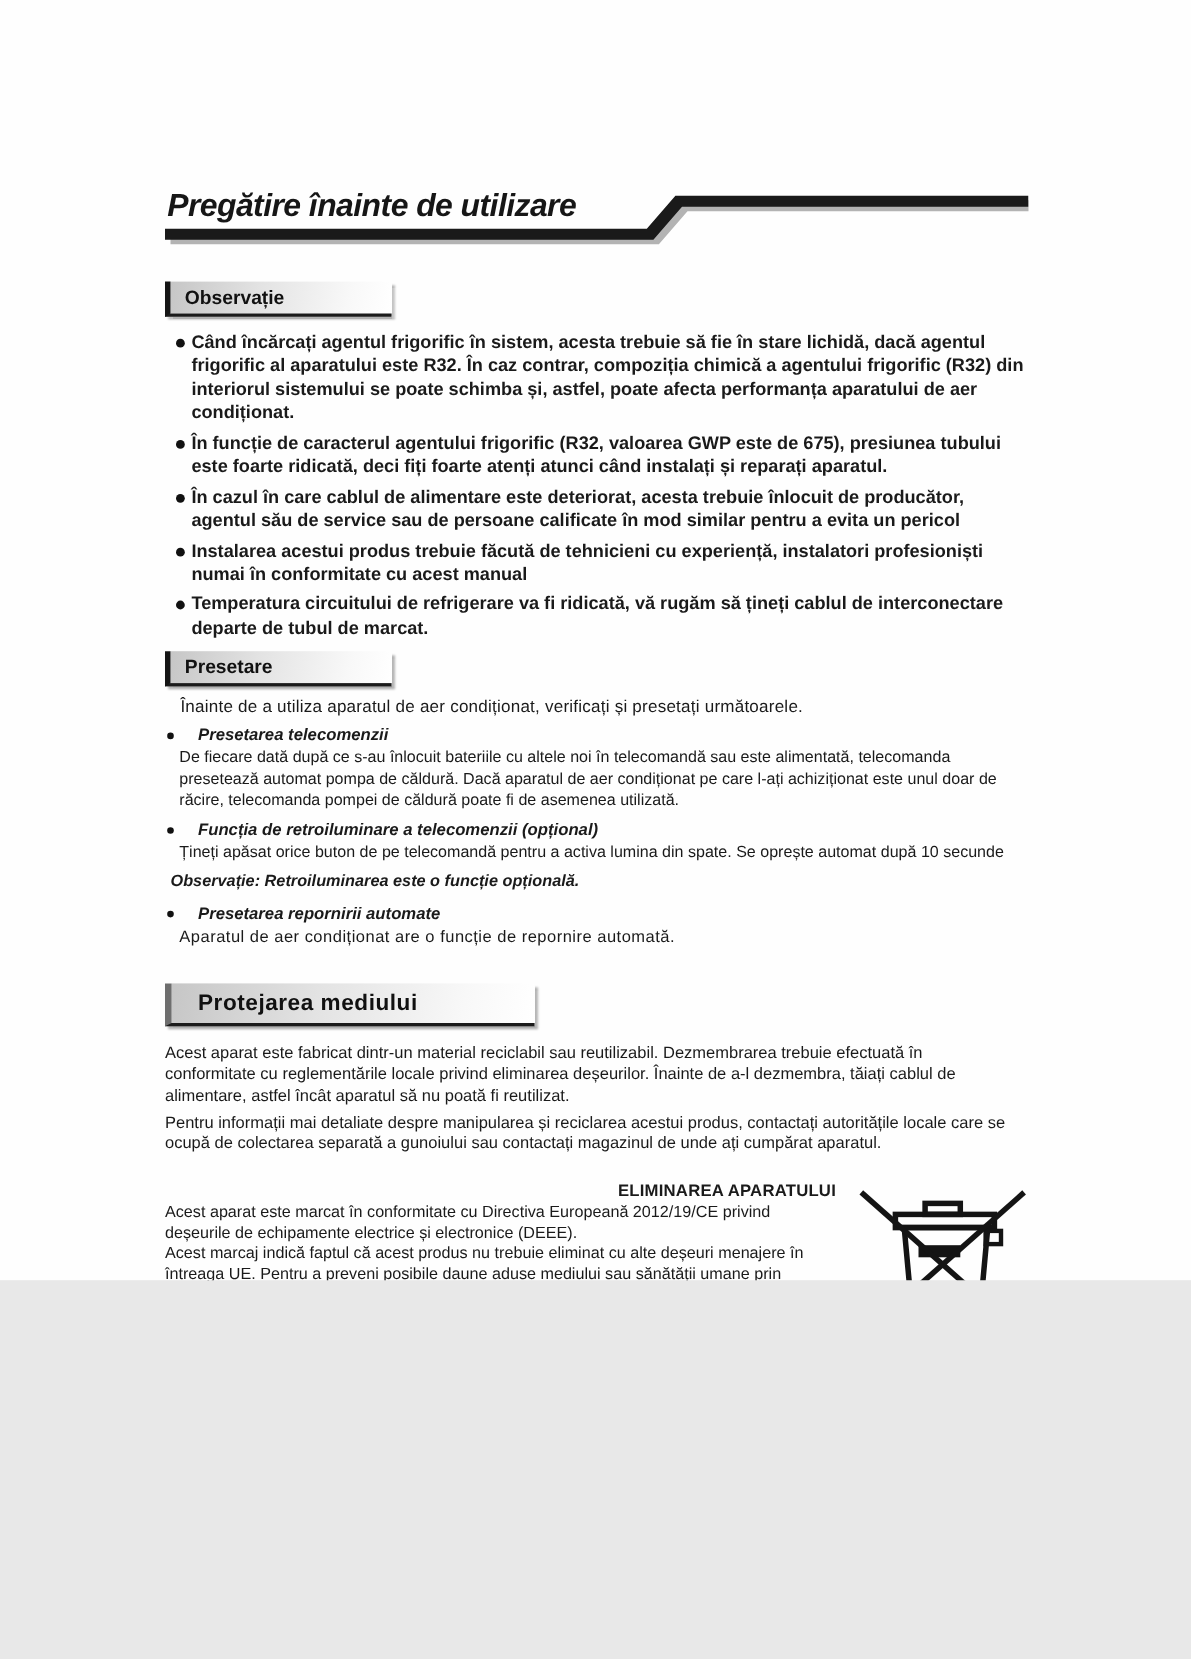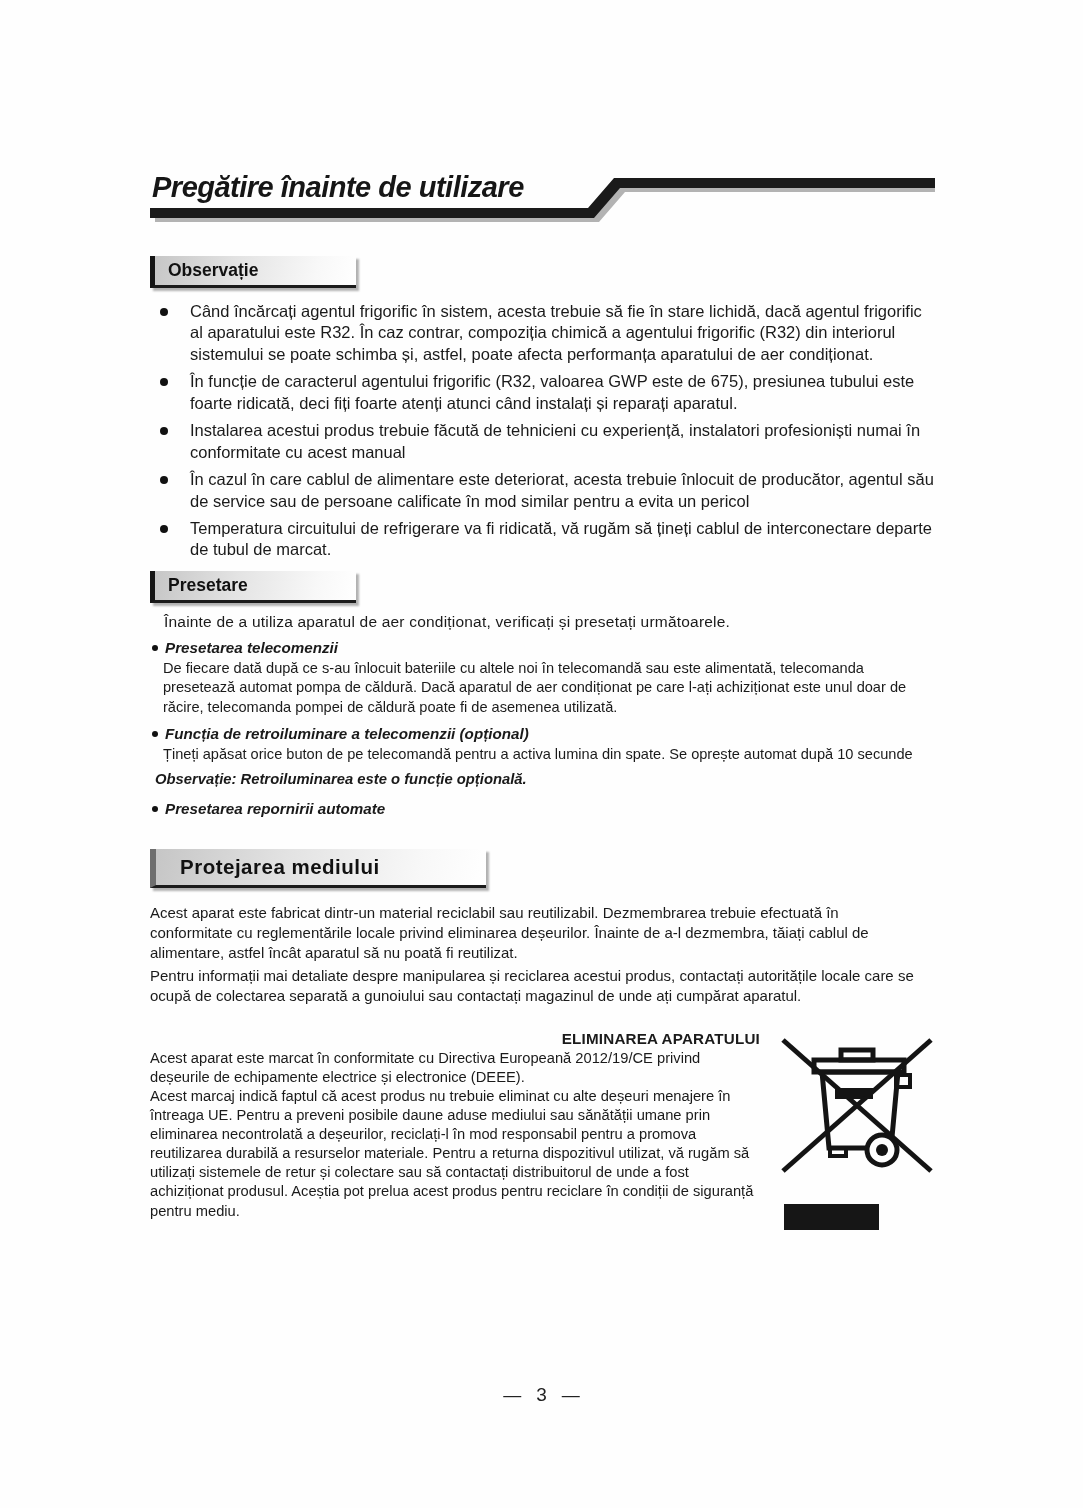--- a/index.html
+++ b/index.html
@@ -1,18 +1,18 @@
 <!DOCTYPE html>
 <html><head>
 <meta charset="utf-8">
 <style>
   * { margin:0; padding:0; box-sizing:border-box; }
   html,body { background:#e8e8e8; }
   .page {
-    position:relative; width:1083px; height:1508px; margin:0 auto;
+    position:relative; width:1083px; height:1164px; margin:0 auto;
     background:#fefefe; color:#1a1a1a; overflow:hidden;
     font-family:"Liberation Sans","DejaVu Sans",sans-serif;
   }
   .content { padding:170px 148px 0 150px; }
 
   
   .title-wrap { position:relative; height:56px; }
   .title-wrap svg { position:absolute; left:0; top:0; }
   .page-title {
     position:absolute; left:2px; top:1px; z-index:2;
@@ -28,29 +28,29 @@
     background:linear-gradient(100deg,#c6c6c6 0%,#e3e3e3 40%,#f8f8f8 80%,#ffffff 100%);
     box-shadow:3px 3px 2px rgba(0,0,0,0.30);
   }
   .sec-h.large {
     width:336px; font-size:20.5px; padding:6px 6px 6px 24px; letter-spacing:0.5px;
     border-left:6px solid #6e6e6e;
   }
 
   
   ul.obs-list { list-style:none; margin:13px 0 0 10px; }
-  ul.obs-list li { display:flex; gap:22px; margin-bottom:6px; font-size:16.5px; line-height:1.30; }
+  ul.obs-list li { display:flex; gap:6px; margin-bottom:6px; font-size:16.5px; line-height:1.30;font-weight:bold; }
   .dot { flex:0 0 auto; width:8px; height:8px; border-radius:50%; background:#111; margin-top:7px; }
   .dot.sm { width:6px; height:6px; margin-top:6px; }
   .obs-text { max-width:772px; }
 
   
   .pres-intro { margin:10px 0 2px 14px; font-size:15.5px; letter-spacing:0.2px; }
   .pres-item { margin-top:8px; }
-  .pres-title-row { display:flex; gap:7px; margin-left:2px; }
+  .pres-title-row { display:flex; gap:22px; margin-left:2px; }
   .pres-title { font-size:15.2px; font-weight:bold; font-style:italic; }
   .pres-body { margin:3px 0 0 13px; font-size:14.6px; line-height:1.33; max-width:790px; }
   .pres-note { margin:7px 0 0 5px; font-size:14.8px; font-weight:bold; font-style:italic; }
   .pres-body.spaced { font-size:15px; letter-spacing:0.45px; }
 
   
   .env-para { margin-top:4px; font-size:15px; line-height:1.31; max-width:768px; }
   .env-para.first { margin-top:15px; }
 
   .disposal { display:flex; margin-top:24px; }
@@ -89,25 +89,25 @@
       <li>
         <span class="dot"></span>
         <span class="obs-text">Când încărcați agentul frigorific în sistem, acesta trebuie să fie în stare lichidă, dacă agentul frigorific al aparatului este R32. În caz contrar, compoziția chimică a agentului frigorific (R32) din interiorul sistemului se poate schimba și, astfel, poate afecta performanța aparatului de aer condiționat.</span>
       </li>
       <li>
         <span class="dot"></span>
         <span class="obs-text">În funcție de caracterul agentului frigorific (R32, valoarea GWP este de 675), presiunea tubului este foarte ridicată, deci fiți foarte atenți atunci când instalați și reparați aparatul.</span>
       </li>
       <li>
         <span class="dot"></span>
-        <span class="obs-text">Instalarea acestui produs trebuie făcută de tehnicieni cu experiență, instalatori profesioniști numai în conformitate cu acest manual</span>
+        <span class="obs-text">În cazul în care cablul de alimentare este deteriorat, acesta trebuie înlocuit de producător, agentul său de service sau de persoane calificate în mod similar pentru a evita un pericol</span>
       </li>
       <li>
         <span class="dot"></span>
-        <span class="obs-text">În cazul în care cablul de alimentare este deteriorat, acesta trebuie înlocuit de producător, agentul său de service sau de persoane calificate în mod similar pentru a evita un pericol</span>
+        <span class="obs-text">Instalarea acestui produs trebuie făcută de tehnicieni cu experiență, instalatori profesioniști numai în conformitate cu acest manual</span>
       </li>
       <li>
         <span class="dot"></span>
         <span class="obs-text">Temperatura circuitului de refrigerare va fi ridicată, vă rugăm să țineți cablul de interconectare departe de tubul de marcat.</span>
       </li>
     </ul>
 
     <h2 class="sec-h" style="margin-top:10px;">Presetare</h2>
     <p class="pres-intro">Înainte de a utiliza aparatul de aer condiționat, verificați și presetați următoarele.</p>
 
@@ -126,20 +126,21 @@
       </div>
       <p class="pres-body">Țineți apăsat orice buton de pe telecomandă pentru a activa lumina din spate. Se oprește automat după 10 secunde</p>
       <p class="pres-note">Observație: Retroiluminarea este o funcție opțională.</p>
     </div>
 
     <div class="pres-item" style="margin-top:13px;">
       <div class="pres-title-row">
         <span class="dot sm"></span>
         <span class="pres-title">Presetarea repornirii automate</span>
       </div>
+      <p class="pres-body spaced">Aparatul de aer condiționat are o funcție de repornire automată.</p>
     </div>
 
     <h2 class="sec-h large" style="margin-top:32px;">Protejarea mediului</h2>
     <p class="env-para first">Acest aparat este fabricat dintr-un material reciclabil sau reutilizabil. Dezmembrarea trebuie efectuată în conformitate cu reglementările locale privind eliminarea deșeurilor. Înainte de a-l dezmembra, tăiați cablul de alimentare, astfel încât aparatul să nu poată fi reutilizat.</p>
     <p class="env-para">Pentru informații mai detaliate despre manipularea și reciclarea acestui produs, contactați autoritățile locale care se ocupă de colectarea separată a gunoiului sau contactați magazinul de unde ați cumpărat aparatul.</p>
 
     <div class="disposal">
       <div class="disposal-text">
         <h3 class="disposal-h">ELIMINAREA APARATULUI</h3>
         <p class="disposal-p">Acest aparat este marcat în conformitate cu Directiva Europeană 2012/19/CE privind deșeurile de echipamente electrice și electronice (DEEE).</p>

